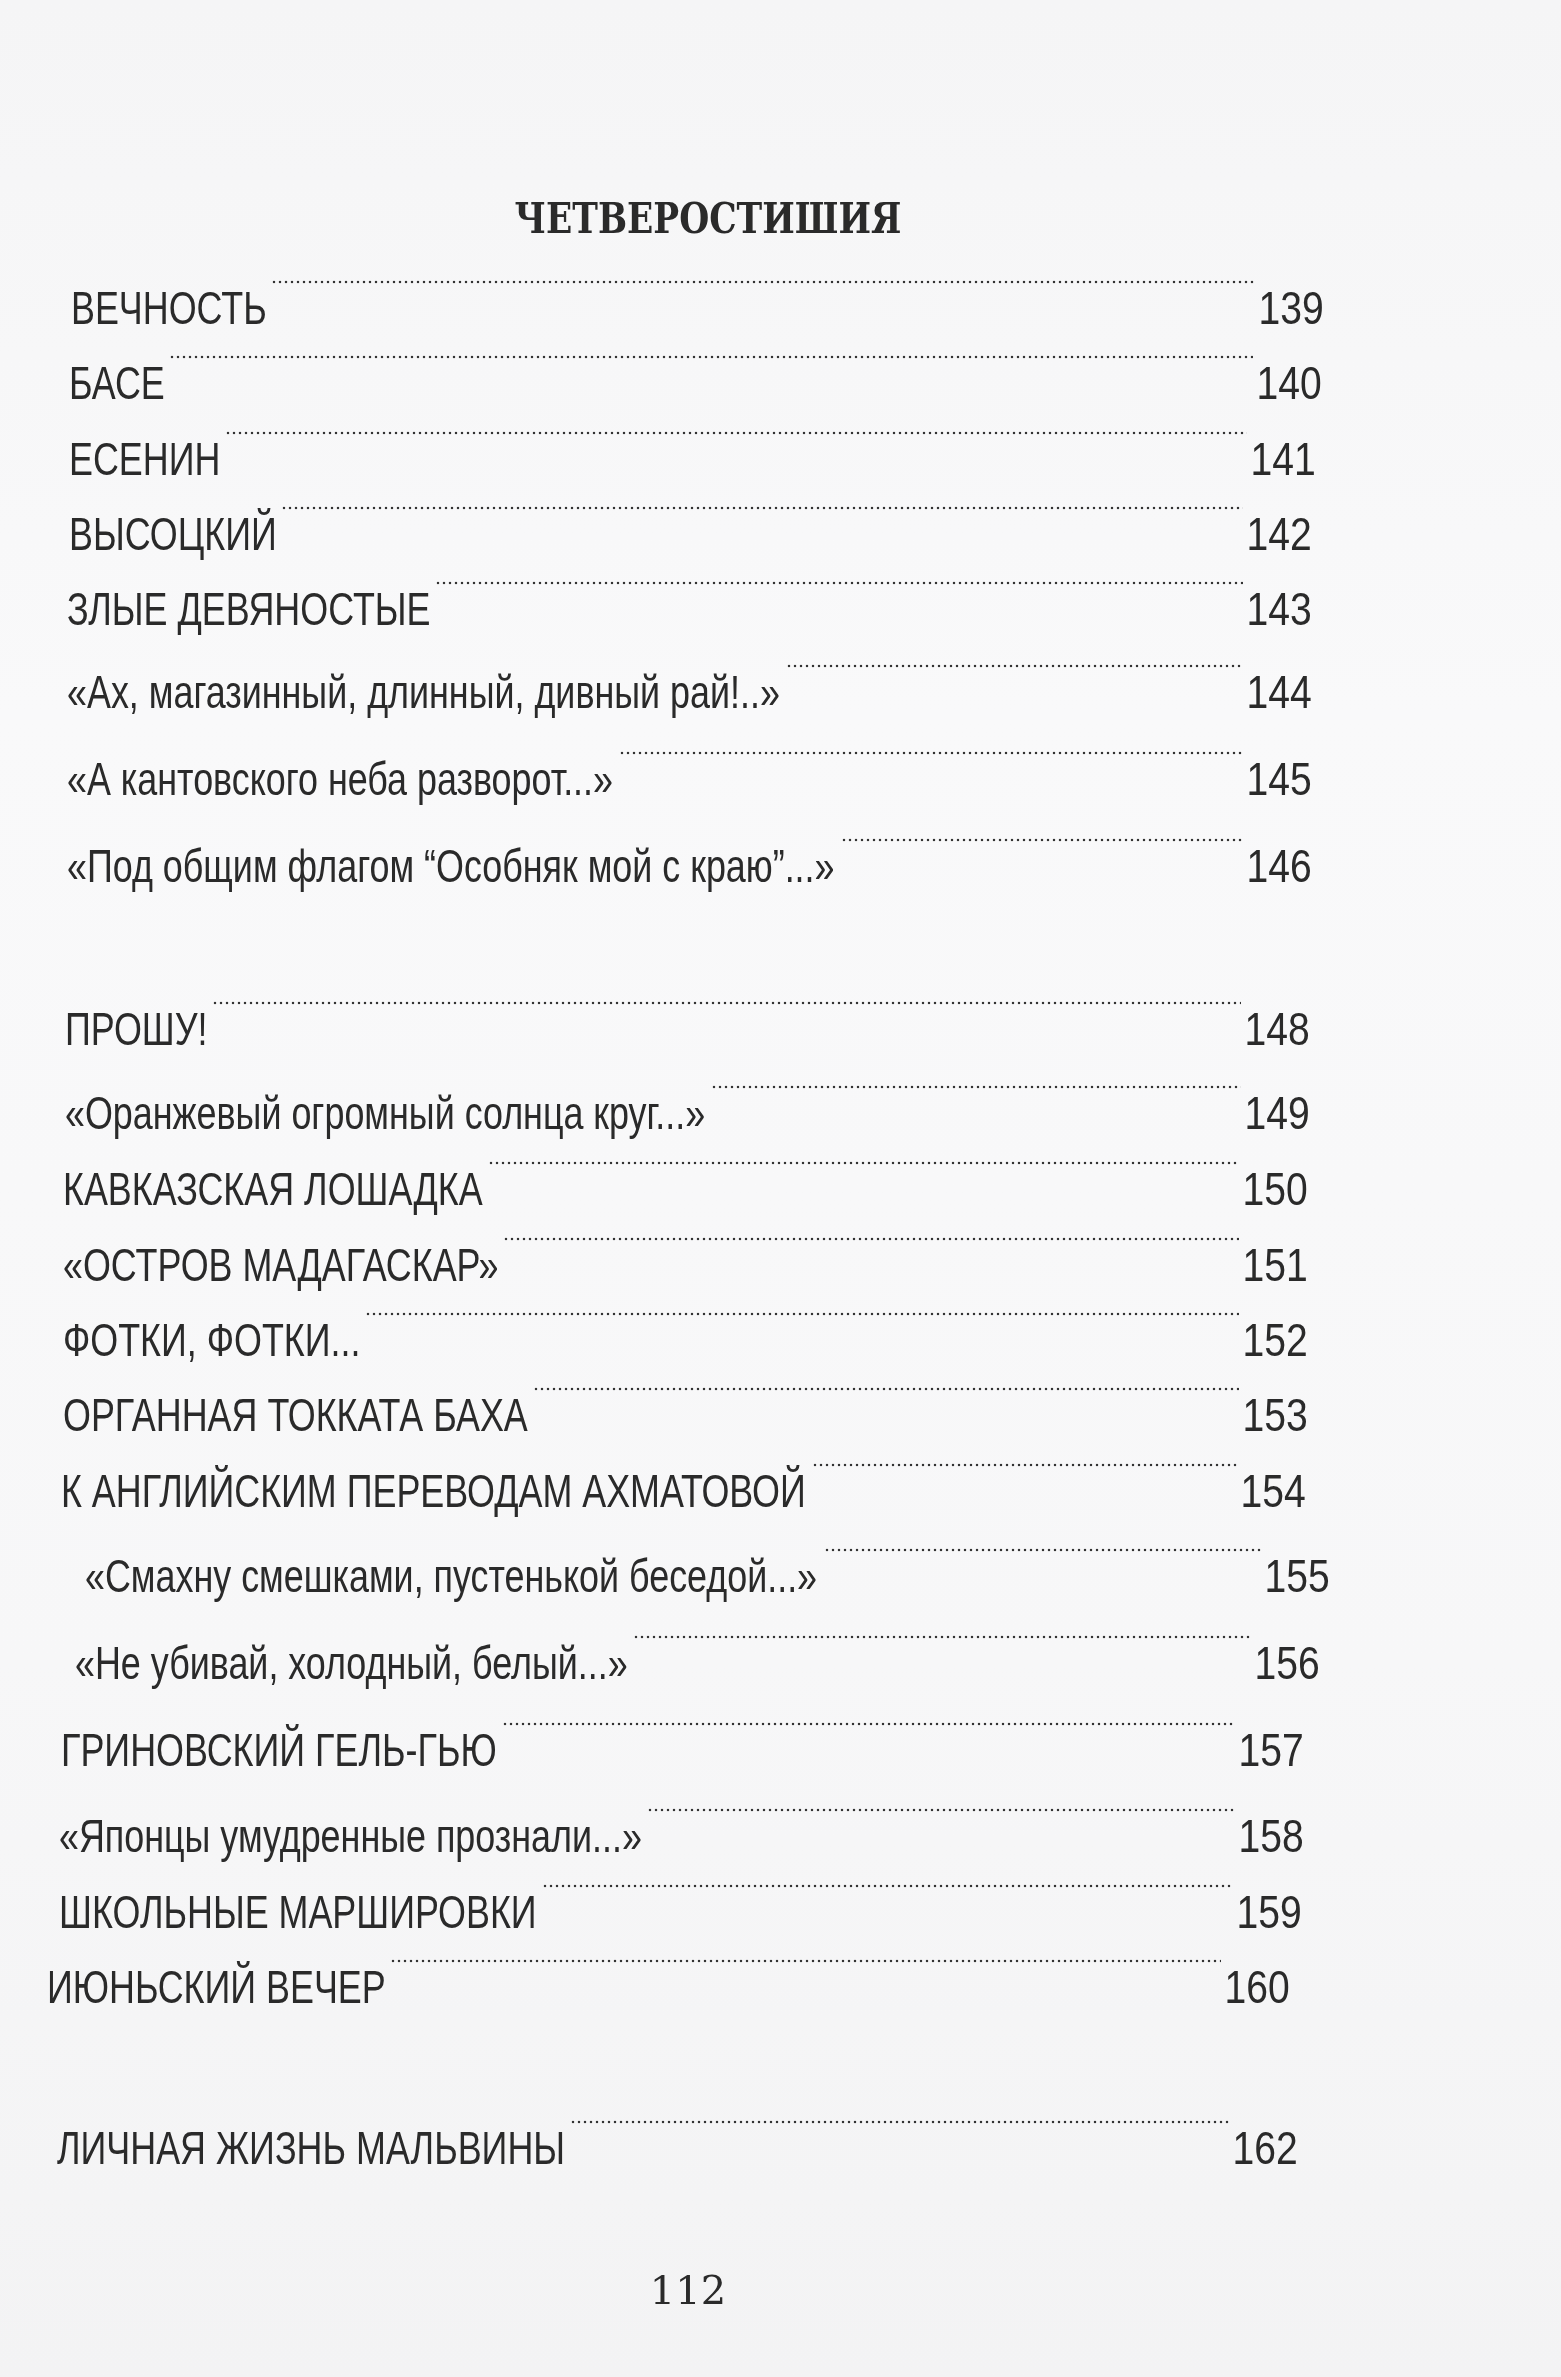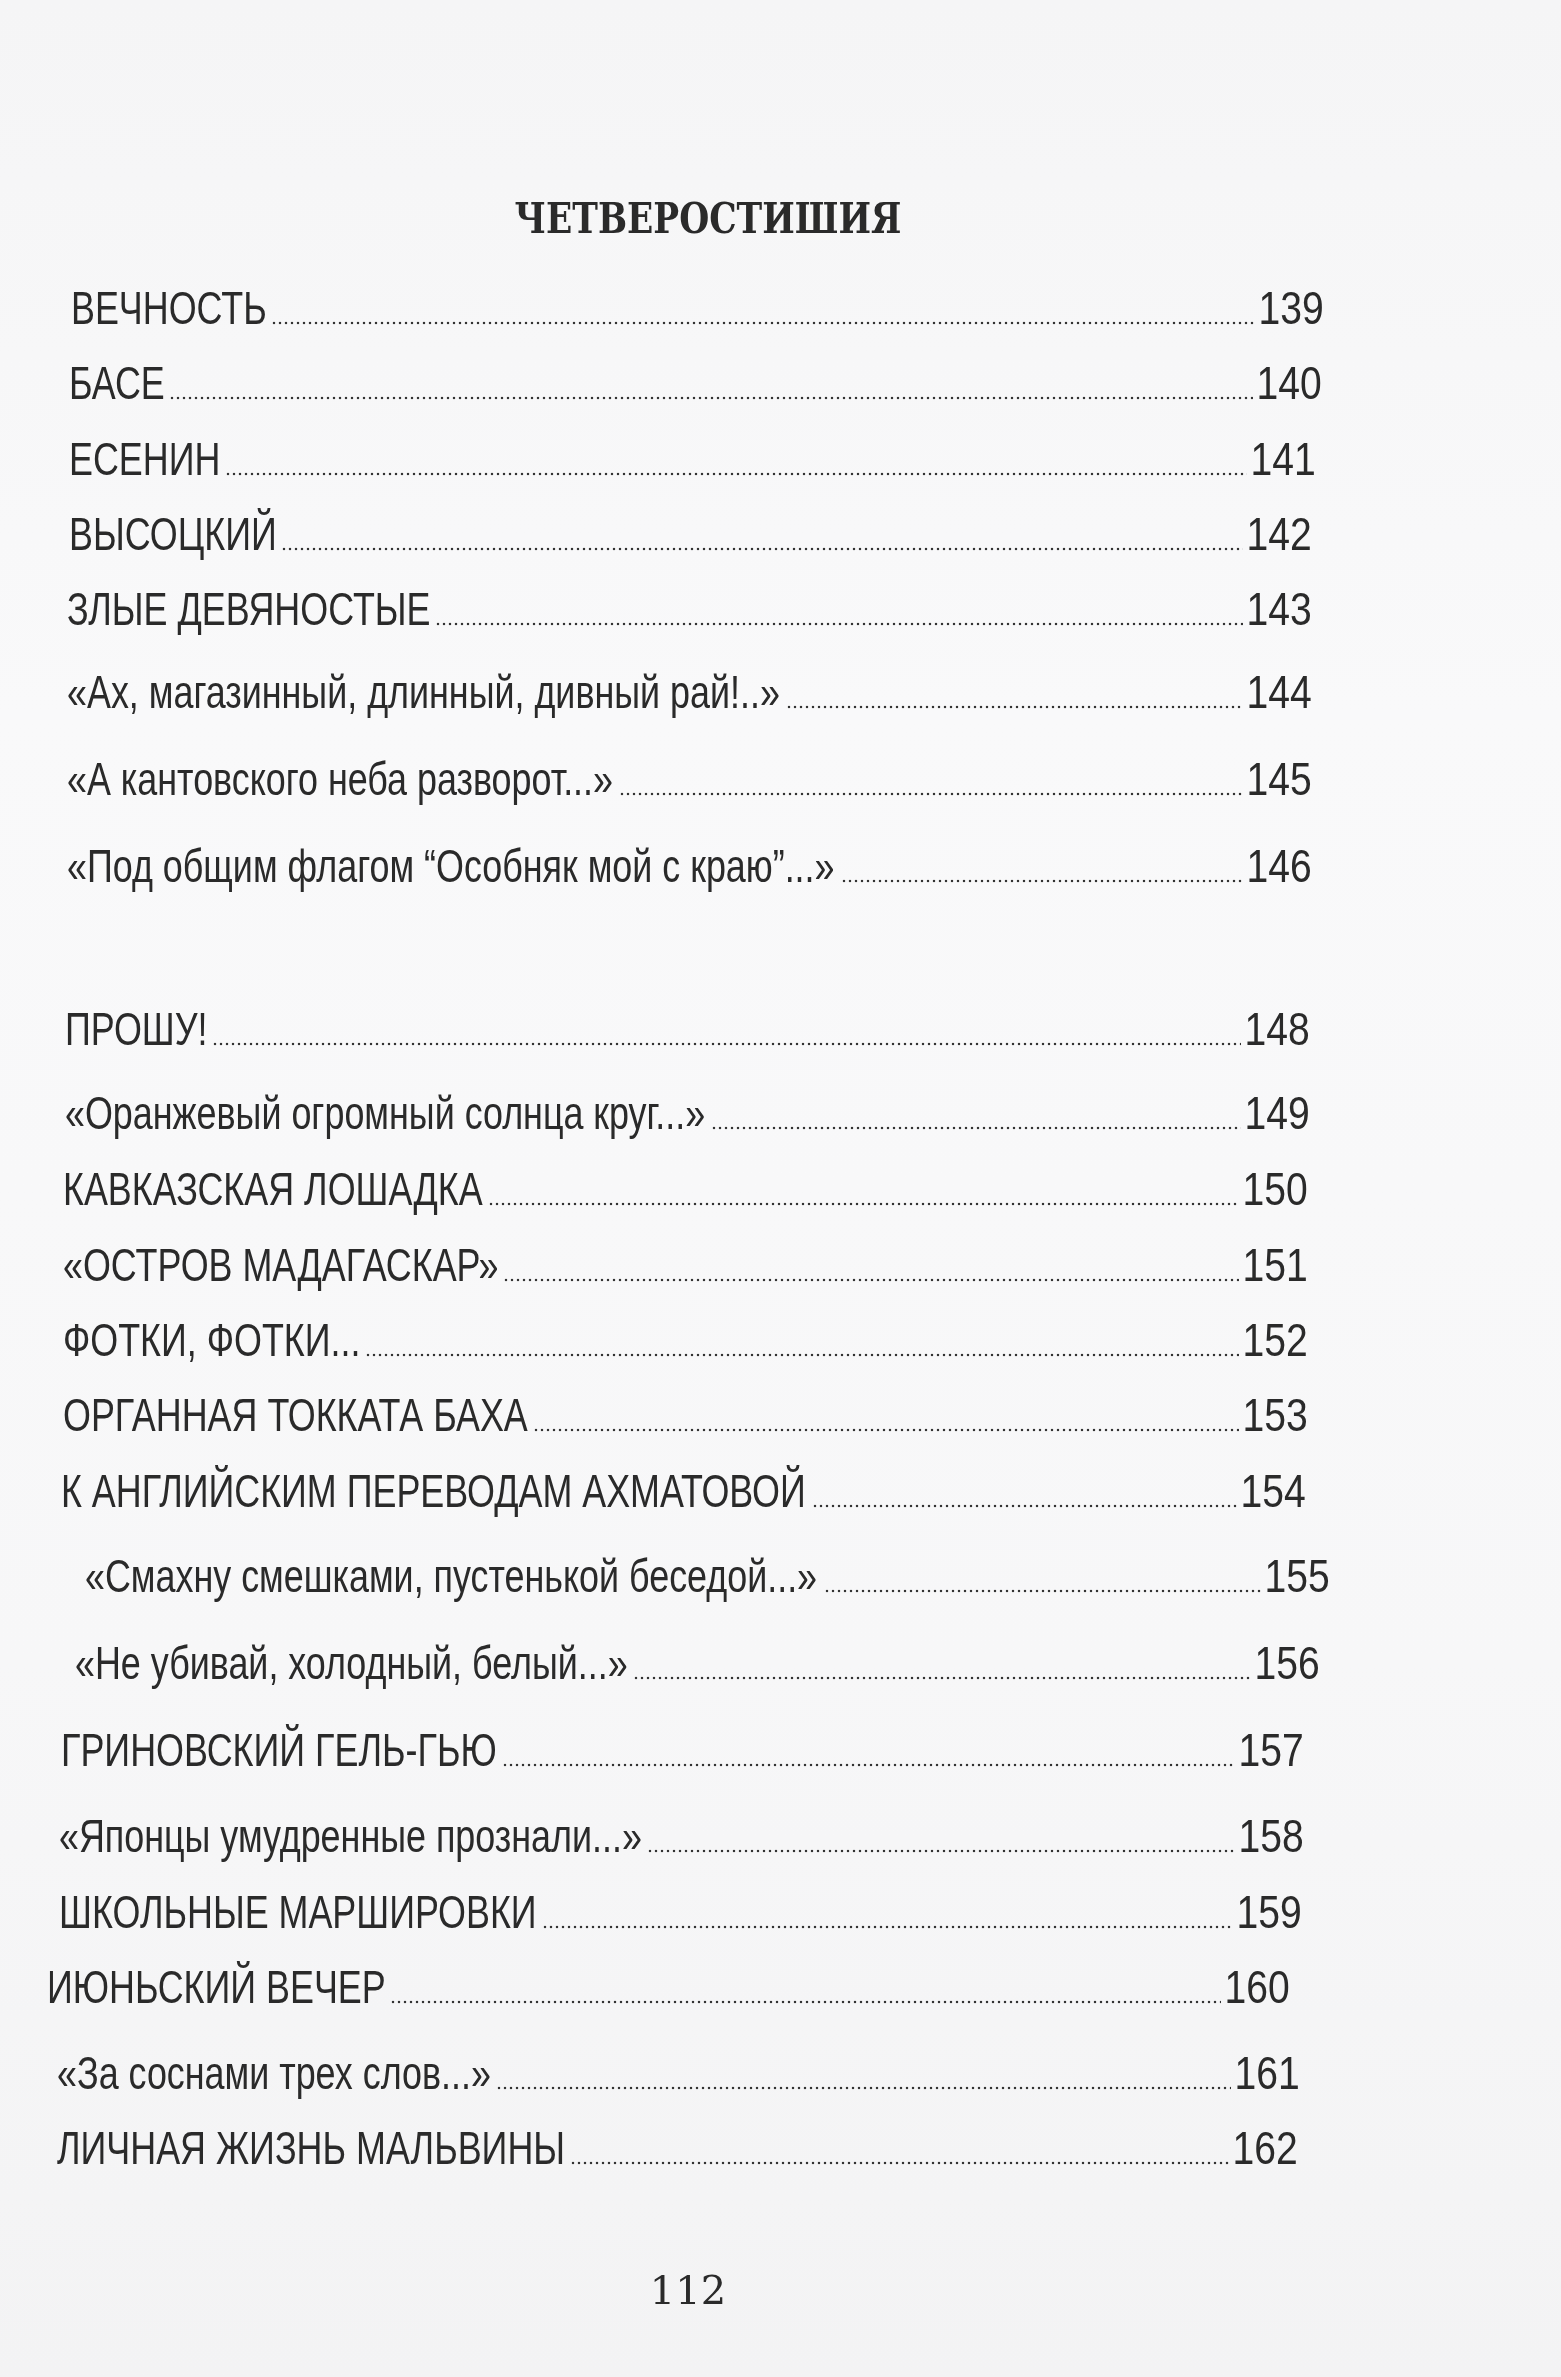--- a/index.html
+++ b/index.html
@@ -36,21 +36,20 @@
       transform-origin: 708px 0;
     }
     .toc {
       position: absolute;
       left: 0; top: 0;
       width: 1561px; height: 2377px;
     }
     .toc-row {
       position: absolute;
       display: flex;
-      align-items: flex-end;
       height: 59px;
     }
     .toc-title {
       white-space: nowrap;
       font-size: 46px;
       line-height: 59px;
       color: #2a2a2a;
       transform-origin: left bottom;
     }
     .toc-dots {
@@ -183,25 +182,20 @@
       <div class="toc-row" style="top: 1883px; left: 59px; width: 1243px;">
         <span class="toc-title" style="display: inline-block; transform: scaleX(0.78); margin-right: -133px;">ШКОЛЬНЫЕ МАРШИРОВКИ</span>
         <span class="toc-dots"></span>
         <span class="toc-page" style="display: inline-block; transform: scaleX(0.85); transform-origin: right bottom; margin-left: -11.4px;">159</span>
       </div>
       <div class="toc-row" style="top: 1958px; left: 47px; width: 1243px;">
         <span class="toc-title" style="display: inline-block; transform: scaleX(0.78); margin-right: -95px;">ИЮНЬСКИЙ ВЕЧЕР</span>
         <span class="toc-dots"></span>
         <span class="toc-page" style="display: inline-block; transform: scaleX(0.85); transform-origin: right bottom; margin-left: -11.4px;">160</span>
       </div>
-      <div class="toc-row" style="top: 2044px; left: 57px; width: 1243px;">
-        <span class="toc-title" style="display: inline-block; transform: scaleX(0.78); margin-right: -121px;">«За соснами трех слов...»</span>
-        <span class="toc-dots"></span>
-        <span class="toc-page" style="display: inline-block; transform: scaleX(0.85); transform-origin: right bottom; margin-left: -11.4px;">161</span>
-      </div>
       <div class="toc-row" style="top: 2119px; left: 57px; width: 1241px;">
         <span class="toc-title" style="display: inline-block; transform: scaleX(0.78); margin-right: -142px;">ЛИЧНАЯ ЖИЗНЬ МАЛЬВИНЫ</span>
         <span class="toc-dots"></span>
         <span class="toc-page" style="display: inline-block; transform: scaleX(0.85); transform-origin: right bottom; margin-left: -11.4px;">162</span>
       </div>
     </div>
 
   <div class="page-number">112</div>
 </div>
 

